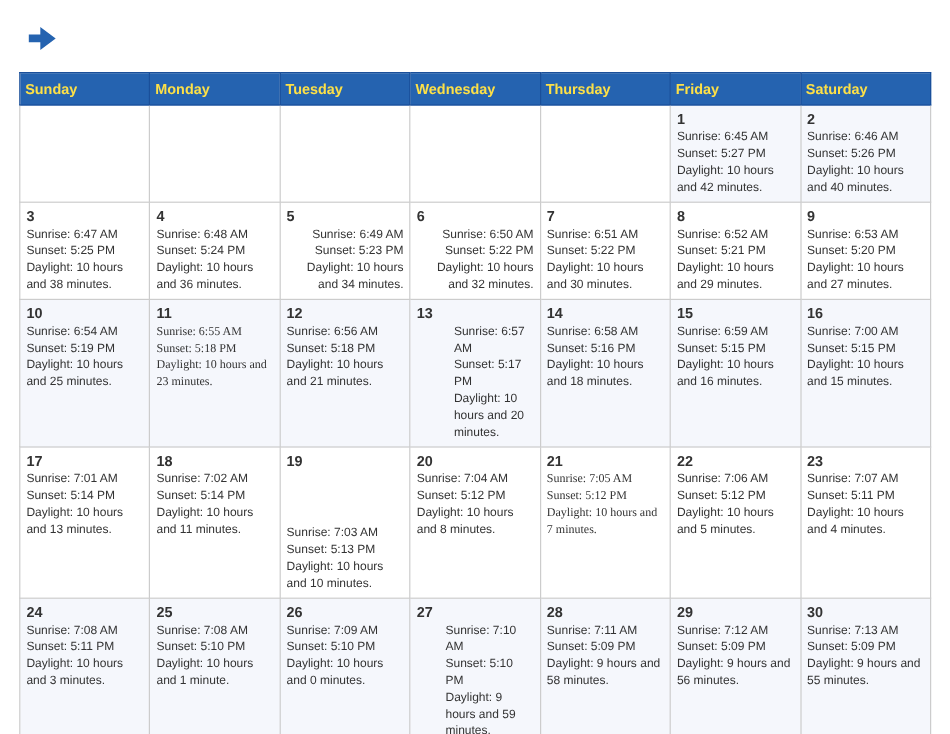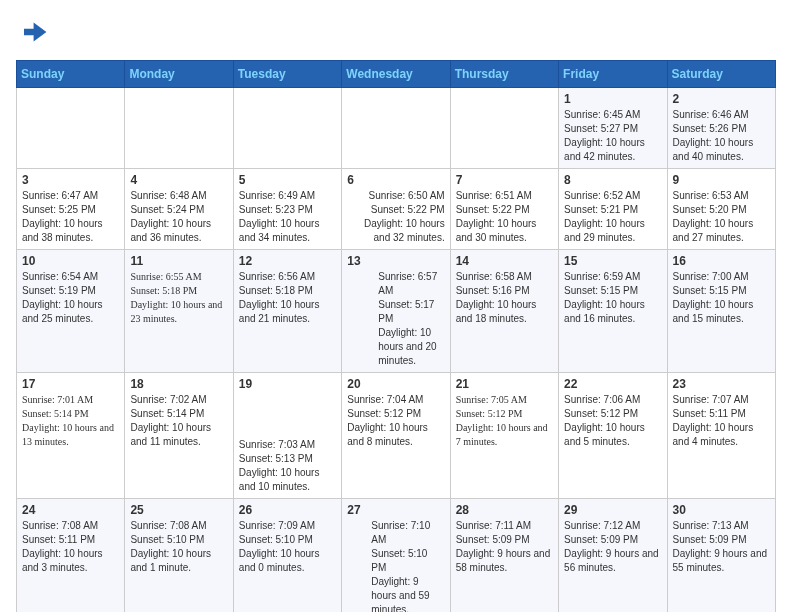--- a/index.html
+++ b/index.html
@@ -44,21 +44,21 @@
       font-size: 15px;
       color: #555;
     }
     table {
       width: 100%;
       border-collapse: collapse;
       table-layout: fixed;
     }
     thead tr th {
       background: #2563b0;
-      color: #7dd3fc;
+      color: #fde047;
       font-size: 12px;
       font-weight: bold;
       padding: 6px 4px;
       text-align: left;
       border: 1px solid #1a4f9a;
     }
     tbody tr td {
       border: 1px solid #ccc;
       vertical-align: top;
       padding: 4px 5px;
@@ -146,21 +146,21 @@
 Daylight: 10 hours and 38 minutes.</div>
         </td>
         <td>
           <span class="day-number">4</span>
           <div class="cell-content" style="white-space: pre-line;">Sunrise: 6:48 AM
 Sunset: 5:24 PM
 Daylight: 10 hours and 36 minutes.</div>
         </td>
         <td>
           <span class="day-number">5</span>
-          <div class="cell-content" style="white-space: pre-line;">Sunrise: 6:49 AM
+          <div class="cell-content" style="white-space: pre-line; text-align: right;">Sunrise: 6:49 AM
 Sunset: 5:23 PM
 Daylight: 10 hours and 34 minutes.</div>
         </td>
         <td>
           <span class="day-number">6</span>
           <div class="cell-content" style="white-space: pre-line; text-align: right;">Sunrise: 6:50 AM
 Sunset: 5:22 PM
 Daylight: 10 hours and 32 minutes.</div>
         </td>
         <td>
@@ -222,21 +222,21 @@
         <td>
           <span class="day-number">16</span>
           <div class="cell-content" style="white-space: pre-line;">Sunrise: 7:00 AM
 Sunset: 5:15 PM
 Daylight: 10 hours and 15 minutes.</div>
         </td>
       </tr>
       <tr>
         <td>
           <span class="day-number">17</span>
-          <div class="cell-content" style="white-space: pre-line; font-family: Liberation Serif, serif;">Sunrise: 7:01 AM
+          <div class="cell-content" style="white-space: pre-line;">Sunrise: 7:01 AM
 Sunset: 5:14 PM
 Daylight: 10 hours and 13 minutes.</div>
         </td>
         <td>
           <span class="day-number">18</span>
           <div class="cell-content" style="white-space: pre-line;">Sunrise: 7:02 AM
 Sunset: 5:14 PM
 Daylight: 10 hours and 11 minutes.</div>
         </td>
         <td>

